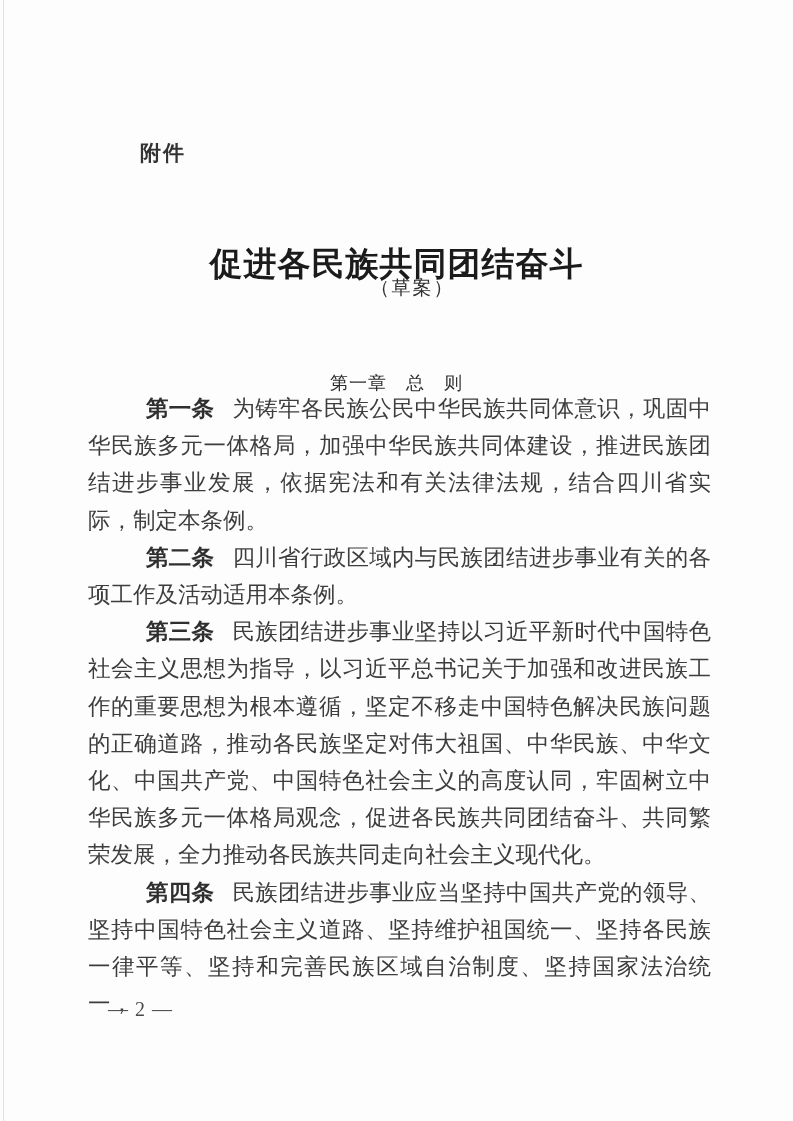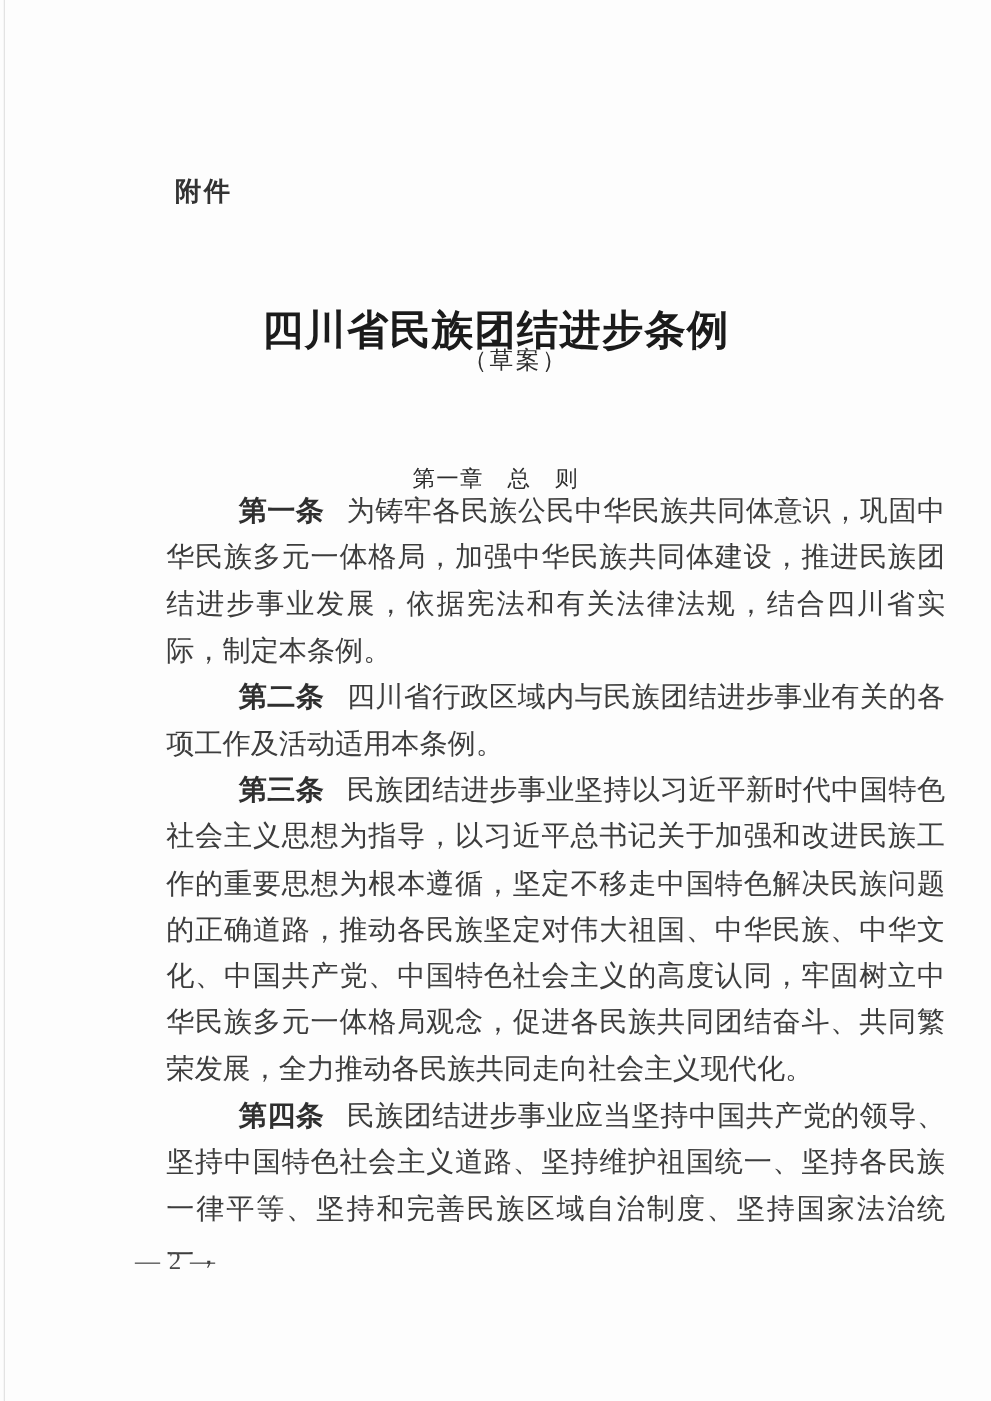--- a/index.html
+++ b/index.html
@@ -72,21 +72,20 @@
   }
   .body-text {
     position: absolute;
     top: 390px;
     left: 88px;
     width: 623px;
     font-size: 22.5px;
     line-height: 37.2px;
     color: #3d3d3d;
     text-align: justify;
-    margin-left: 45px;
   }
   .body-text p {
     margin: 0;
     padding: 0;
     text-indent: 58px;
   }
   .art-num {
     font-weight: 700;
     color: #2f2f2f;
     margin-right: 18px;
@@ -101,21 +100,21 @@
   }
 </style>
 </head>
 <body>
 
 <div class="page">
   <div class="scan-edge"></div>
 
   <div class="attachment-label">附件</div>
 
-  <h1 class="doc-title">四川省民族团结进步条例</h1>
+  <h1 class="doc-title">促进各民族共同团结奋斗</h1>
 
   <div class="doc-subtitle">（草案）</div>
 
   <h2 class="chapter-heading">第一章　总　则</h2>
 
   <div class="body-text">
     <p><span class="art-num">第一条</span><span>为铸牢各民族公民中华民族共同体意识，巩固中华民族多元一体格局，加强中华民族共同体建设，推进民族团结进步事业发展，依据宪法和有关法律法规，结合四川省实际，制定本条例。</span></p>
 
     <p><span class="art-num">第二条</span><span>四川省行政区域内与民族团结进步事业有关的各项工作及活动适用本条例。</span></p>
 

